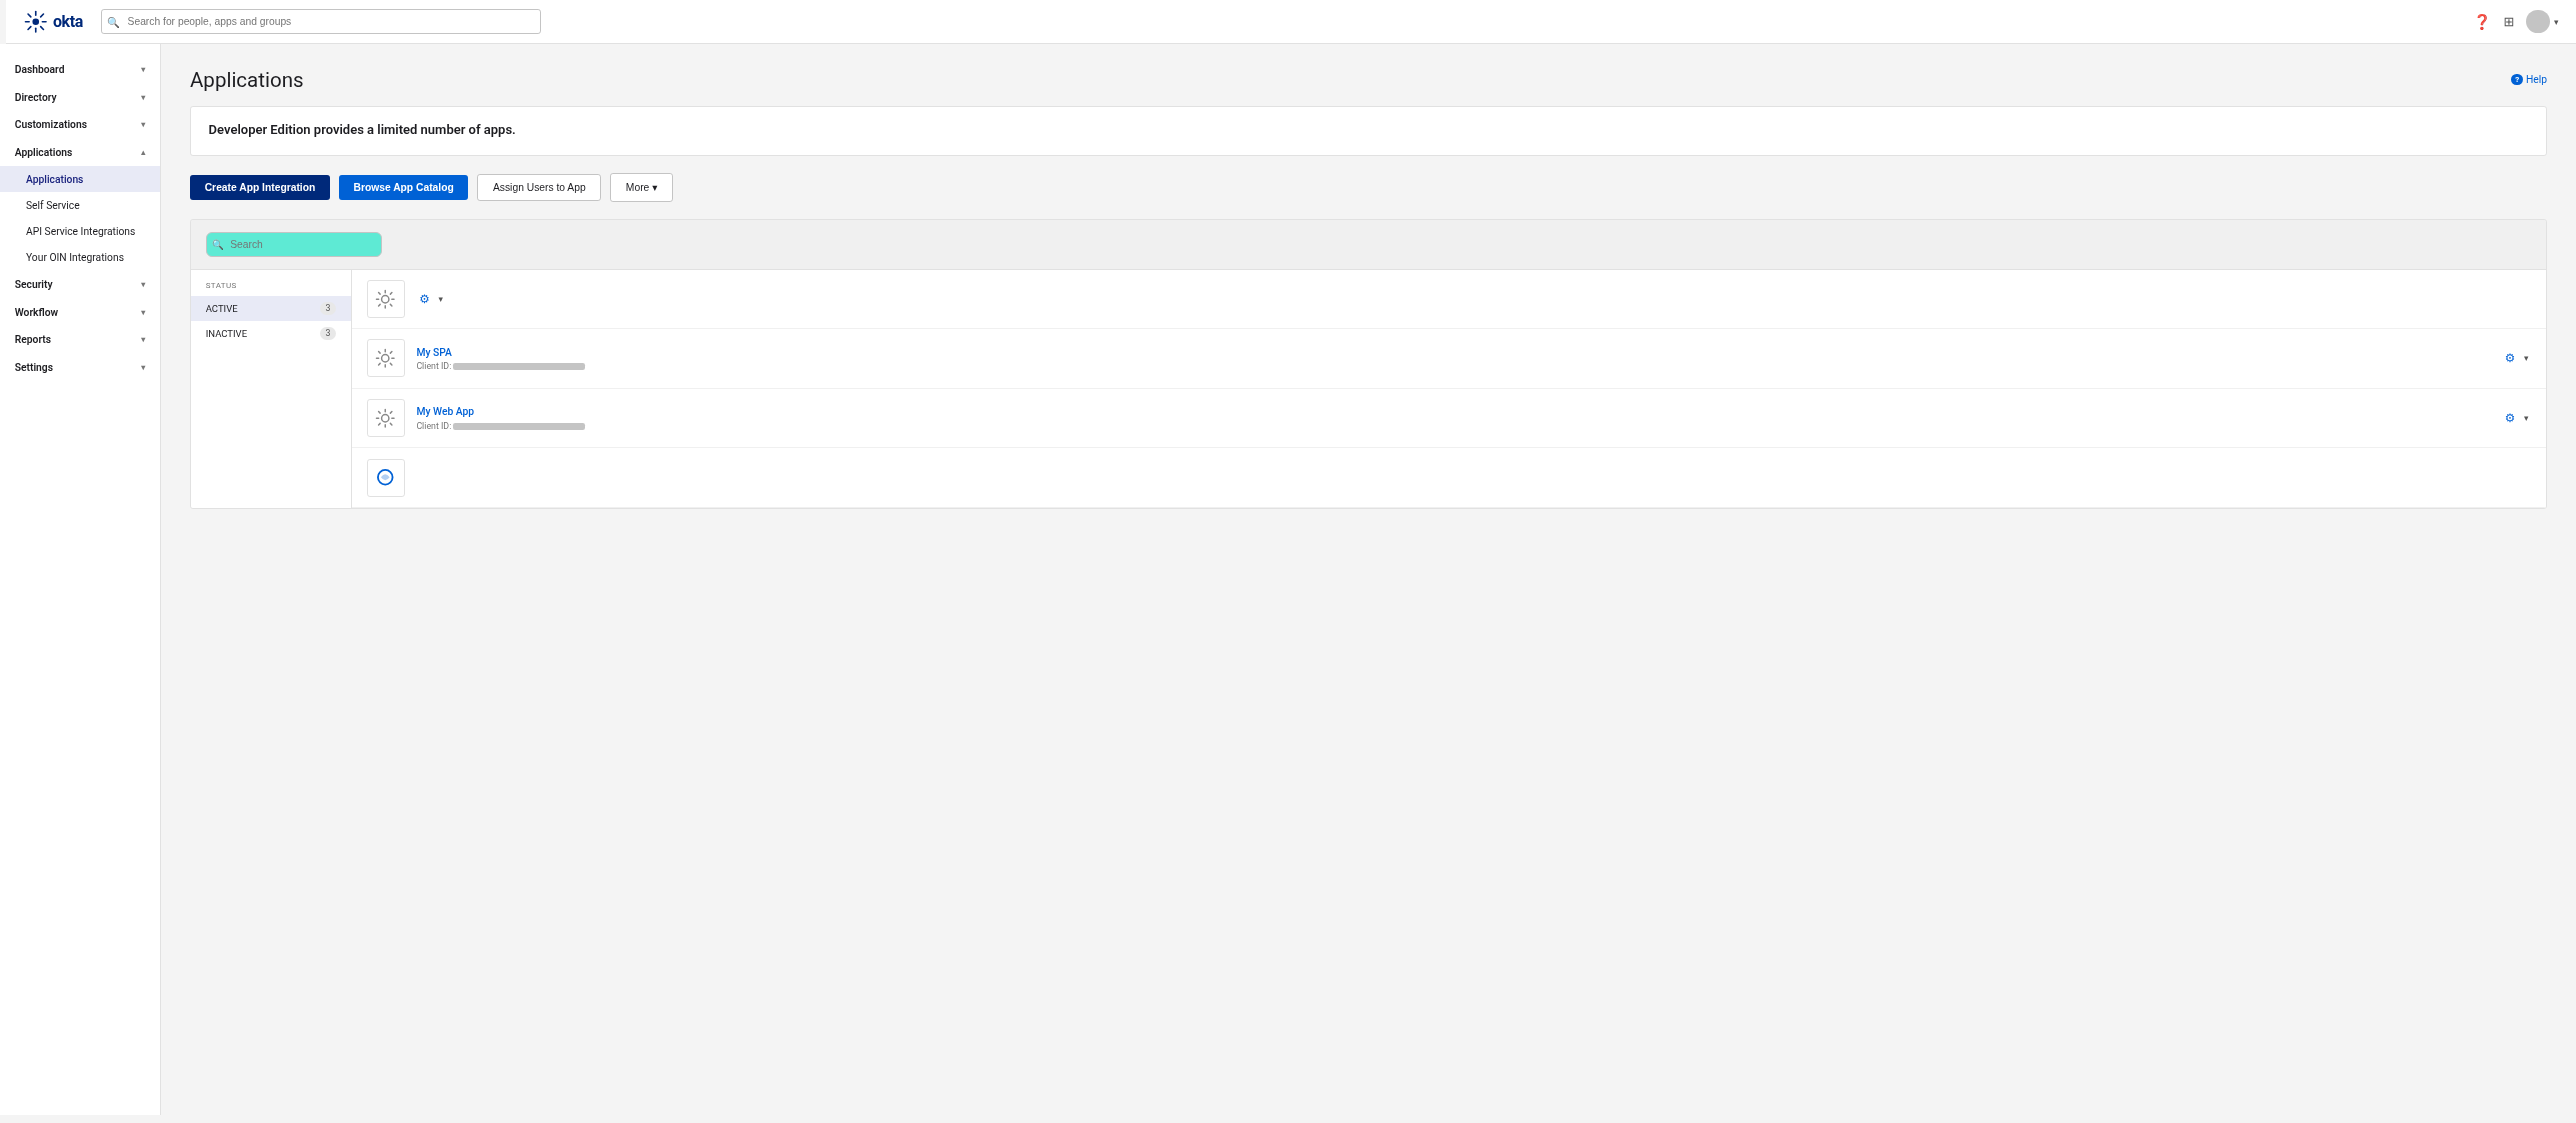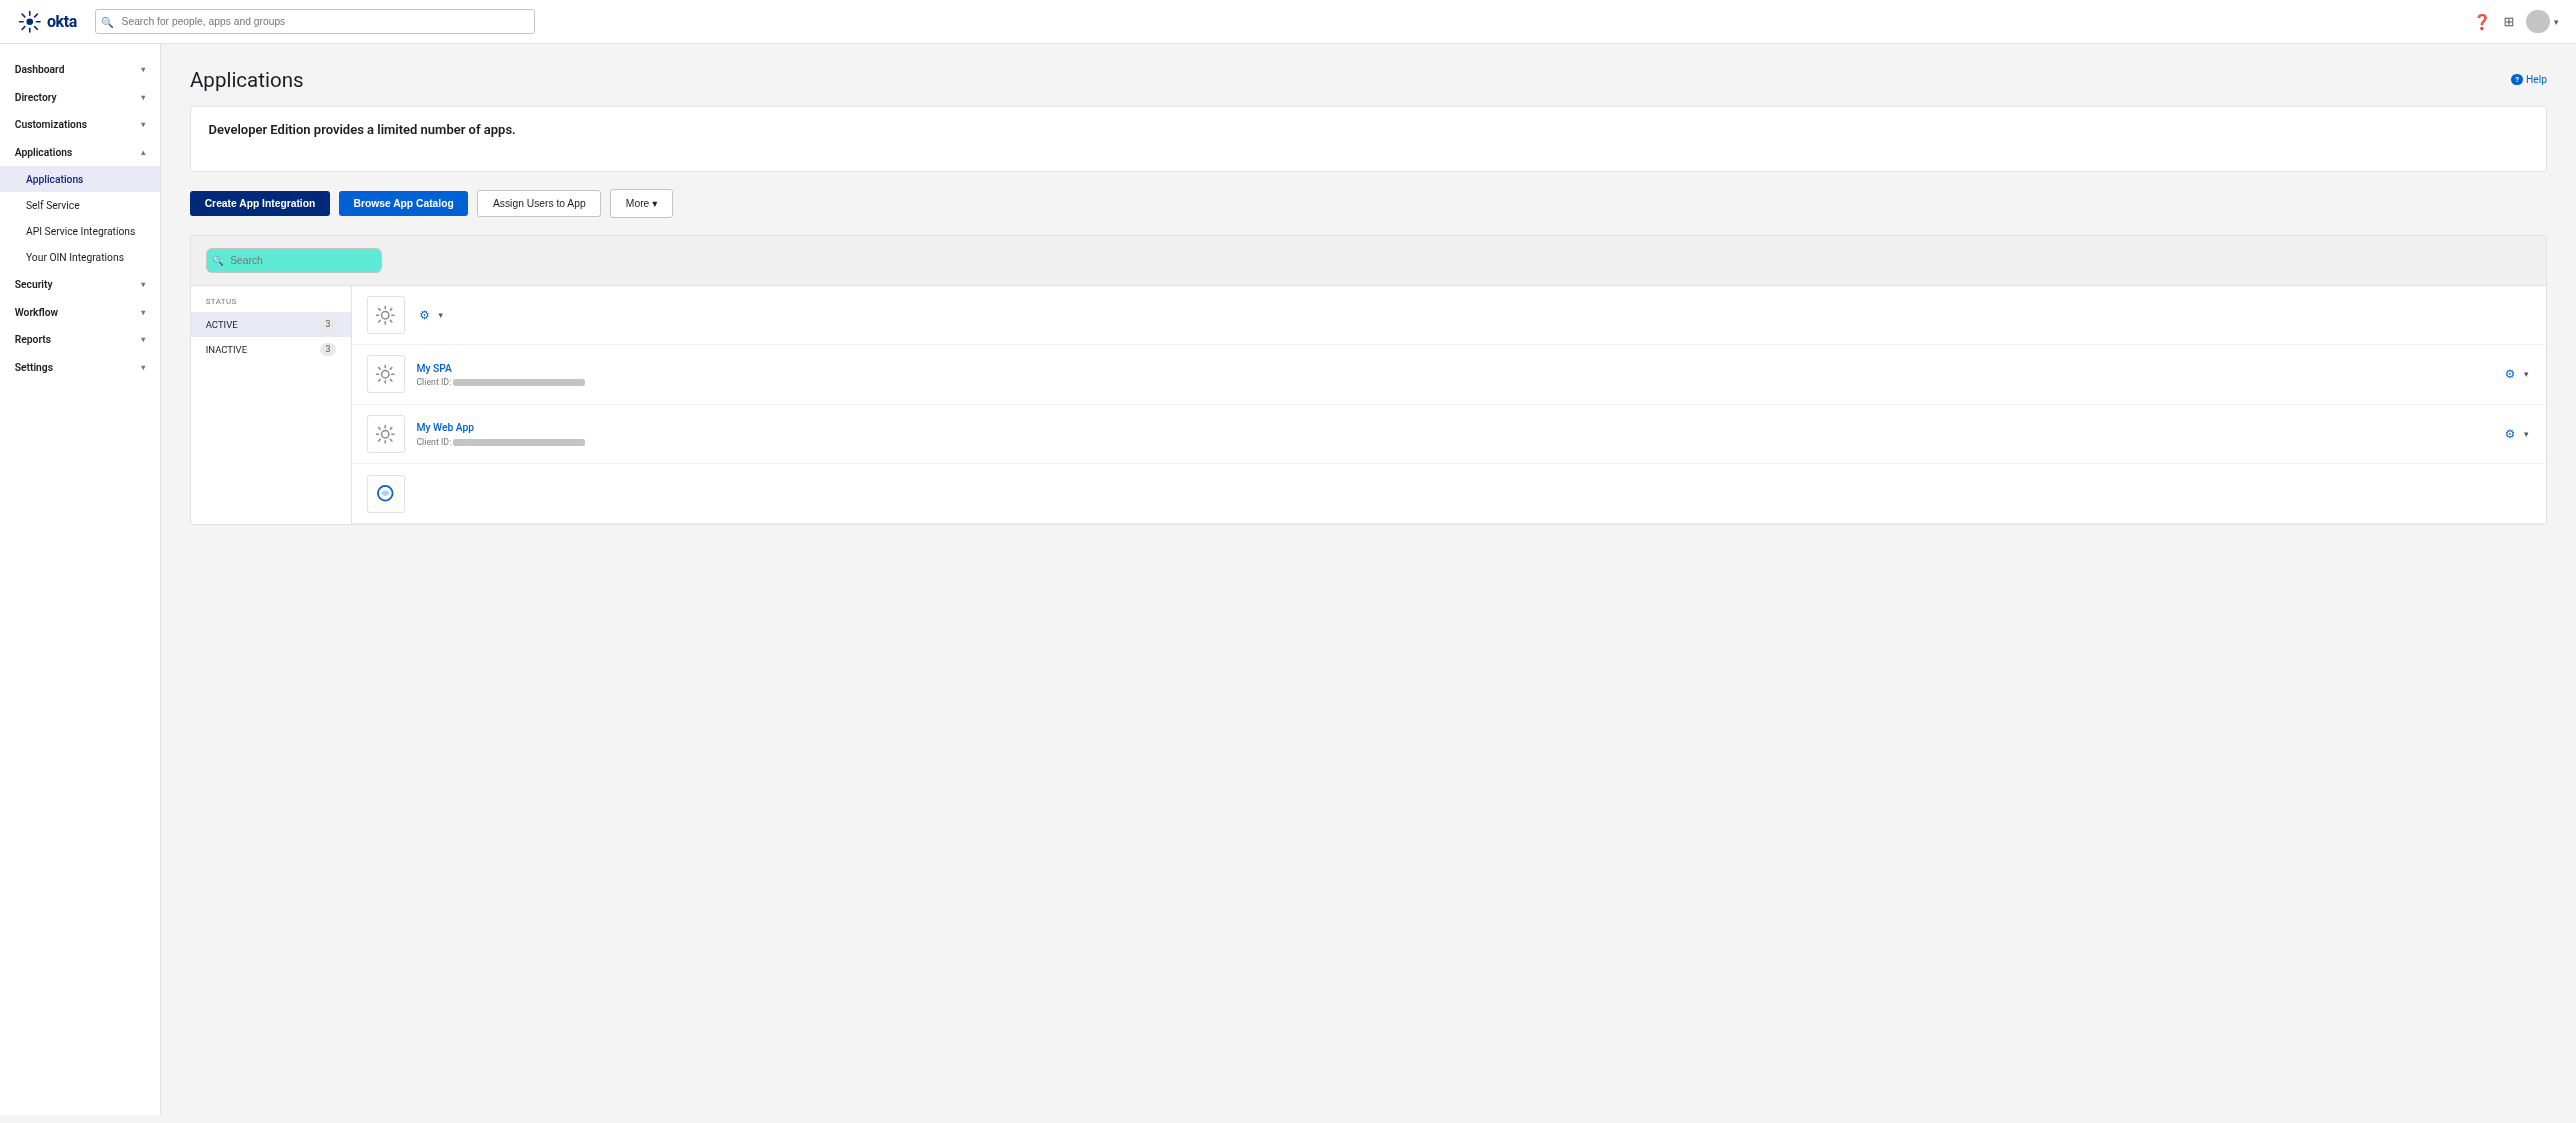--- a/index.html
+++ b/index.html
@@ -1,21 +1,21 @@
 <!DOCTYPE html>
 <html style="font-size:11.7px"><head>
   <meta charset="utf-8">
   <style>
     * { box-sizing: border-box; margin: 0; padding: 0; }
     body { font-family: -apple-system, BlinkMacSystemFont, 'Segoe UI', Roboto, sans-serif; background: #f4f4f4; color: #1d1d21; font-size: 10.3px; }
 
     
     .topnav {
       display: flex; align-items: center; background: #fff; border-bottom: 0.7px solid #e1e1e1;
-      padding: 0 17.6px; height: 44px; position: fixed; top: 0; left: 0; right: 0; z-index: 100;
+      padding: 0 17.6px; height: 44px; position: fixed; top: 0; left: 6px; right: 0; z-index: 100;
     }
     .topnav-logo { display: flex; align-items: center; gap: 5.9px; margin-right: 17.6px; }
     .okta-logo-icon { width: 23.5px; height: 23.5px; }
     .okta-logo-text { font-size: 16px; font-weight: 700; color: #00297a; letter-spacing: -0.4px; }
     .topnav-search { flex: 1; max-width: 440px; }
     .topnav-search input {
       width: 100%; border: 0.7px solid #c4c4c4; border-radius: 2.9px; padding: 5.9px 8.8px 5.9px 26px;
       font-size: 10.3px; color: #555; background: #fff; outline: none;
     }
     .search-wrap { position: relative; }
@@ -53,21 +53,21 @@
     .page-header { display: flex; align-items: center; justify-content: space-between; margin-bottom: 14.7px; }
     .page-title { font-size: 20.5px; font-weight: 400; color: #1d1d21; }
     .help-link { color: #0061d5; font-size: 10.3px; display: flex; align-items: center; gap: 2.9px; text-decoration: none; }
     .help-link .help-circle { width: 11.7px; height: 11.7px; border-radius: 50%; background: #0061d5; color: #fff; display: flex; align-items: center; justify-content: center; font-size: 8px; font-weight: bold; }
 
     
     .info-banner {
       background: #fff; border: 0.7px solid #e1e1e1; border-radius: 2.9px;
       padding: 14.7px 17.6px; margin-bottom: 17.6px;
     }
-    .info-banner-title { font-size: 13px; font-weight: 600; color: #1d1d21; margin-bottom: 19px; }
+    .info-banner-title { font-size: 13px; font-weight: 600; color: #1d1d21; margin-bottom: 3px; }
     .info-banner-text { font-size: 10.3px; color: #555; }
     .info-banner-text a { color: #0061d5; text-decoration: none; }
 
     
     .action-bar { display: flex; gap: 8.8px; margin-bottom: 17.6px; align-items: center; }
     .btn-primary {
       background: #00297a; color: #fff; border: none; border-radius: 2.9px;
       padding: 7.3px 14.7px; font-size: 10.3px; font-weight: 600; cursor: pointer;
     }
     .btn-secondary {

